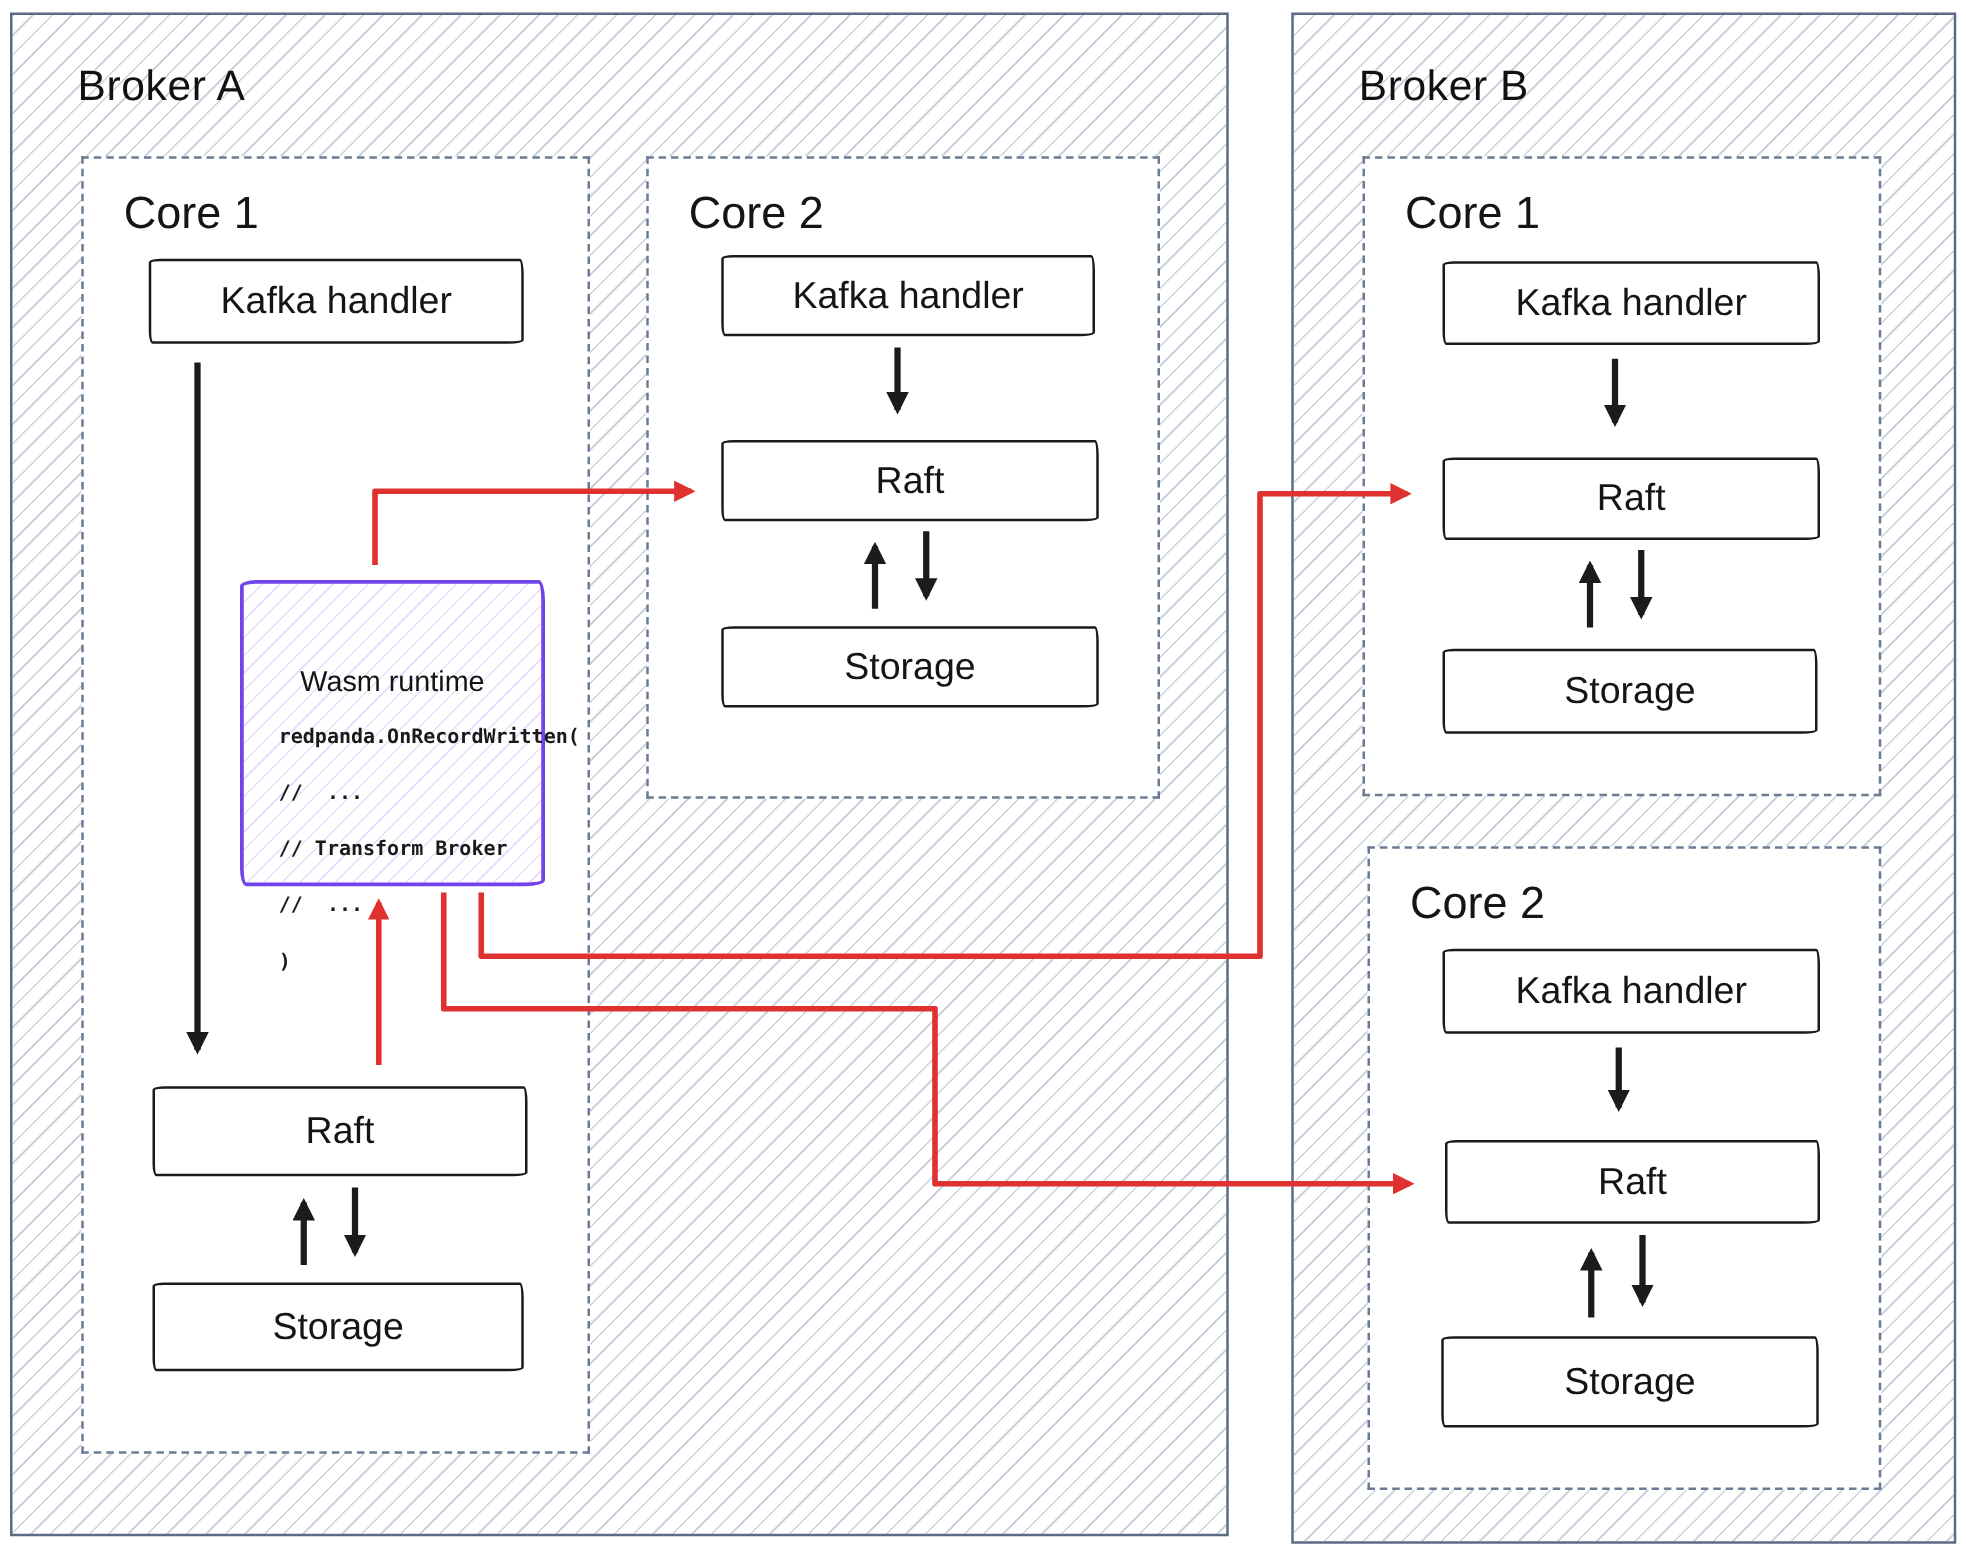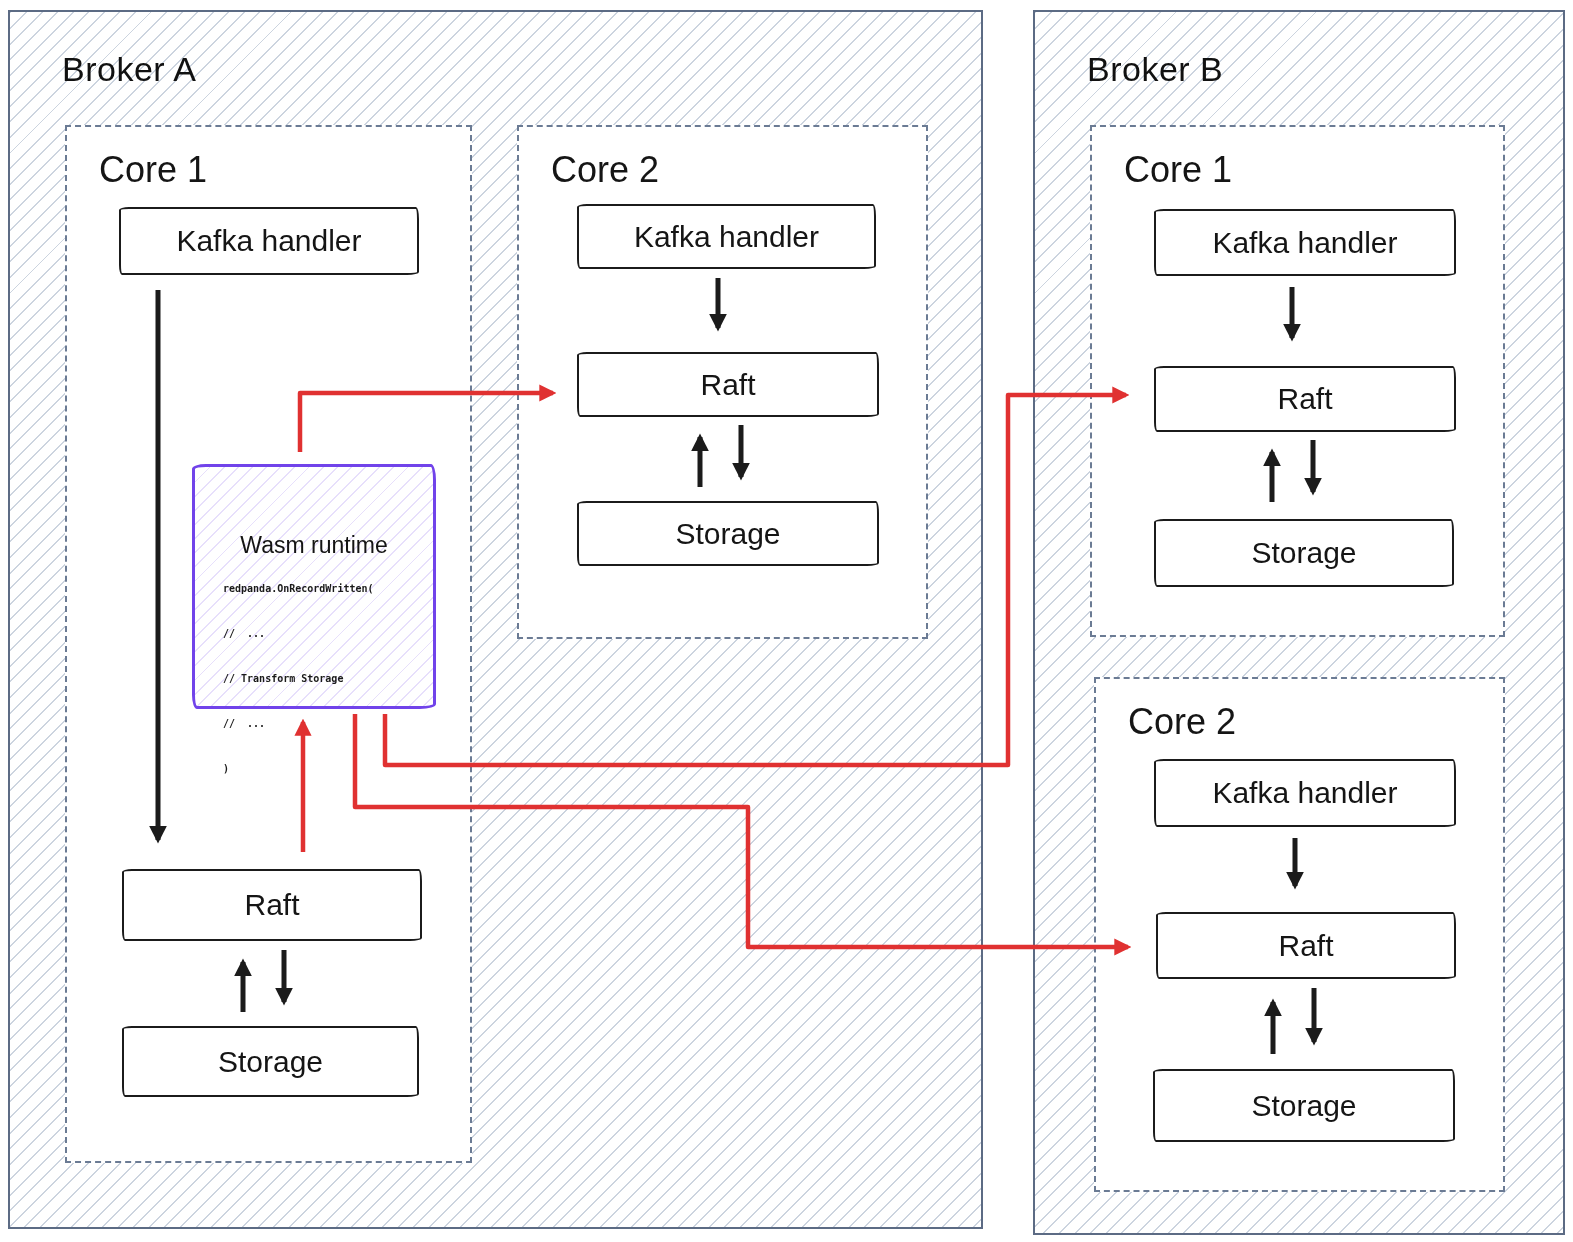--- a/index.html
+++ b/index.html
@@ -38,21 +38,21 @@
     background-color:#fff;
     background-image:repeating-linear-gradient(135deg,rgba(113,67,234,.17) 0px,rgba(113,67,234,.17) 1.3px,transparent 1.3px,transparent 10px);
   }
   .wasm-title{
     position:absolute;left:0;right:0;top:26px;text-align:center;
     font-size:23px;color:#141414;margin-top:39px;
   }
   .wasm-code{
     position:absolute;left:28px;top:84px;
     font-family:"DejaVu Sans Mono","Liberation Mono",monospace;
-    font-size:10px;font-weight:700;line-height:15px;
+    font-size:16px;font-weight:700;line-height:15px;
     white-space:pre;color:#1a1a1a;
   }
   svg.overlay{position:absolute;left:0;top:0;z-index:6;pointer-events:none;}
   .black-line{stroke:var(--sketch,#1b1b1b);stroke-width:5;fill:none;stroke-linejoin:round;}
   .red-line{stroke:var(--arrow-red,#e03131);stroke-width:4.5;fill:none;stroke-linejoin:round;}
   .head-black{fill:var(--sketch,#1b1b1b);}
   .head-red{fill:var(--arrow-red,#e03131);}
 </style>
 </head>
 <body>
@@ -66,21 +66,21 @@
       <div class="core-title">Core 1</div>
       <div class="node" style="left:52px;top:80px;width:300px;height:68px;">Kafka handler</div>
       <div class="node" style="left:55px;top:742px;width:300px;height:72px;">Raft</div>
       <div class="node" style="left:55px;top:899px;width:297px;height:71px;">Storage</div>
 
       <div class="wasm" style="left:125px;top:337px;width:244px;height:245px;">
         <div class="wasm-title">Wasm runtime</div>
         <div class="wasm-code">
           <div>redpanda.OnRecordWritten(</div>
           <div>//  ...</div>
-          <div>// Transform Storage</div>
+          <div>// Transform Broker</div>
           <div>//  ...</div>
           <div>)</div>
         </div>
       </div>
     </div>
 
     <div class="core" style="left:507px;top:113px;width:411px;height:514px;">
       <div class="core-title">Core 2</div>
       <div class="node" style="left:58px;top:77px;width:299px;height:65px;">Kafka handler</div>
       <div class="node" style="left:58px;top:225px;width:302px;height:65px;">Raft</div>

